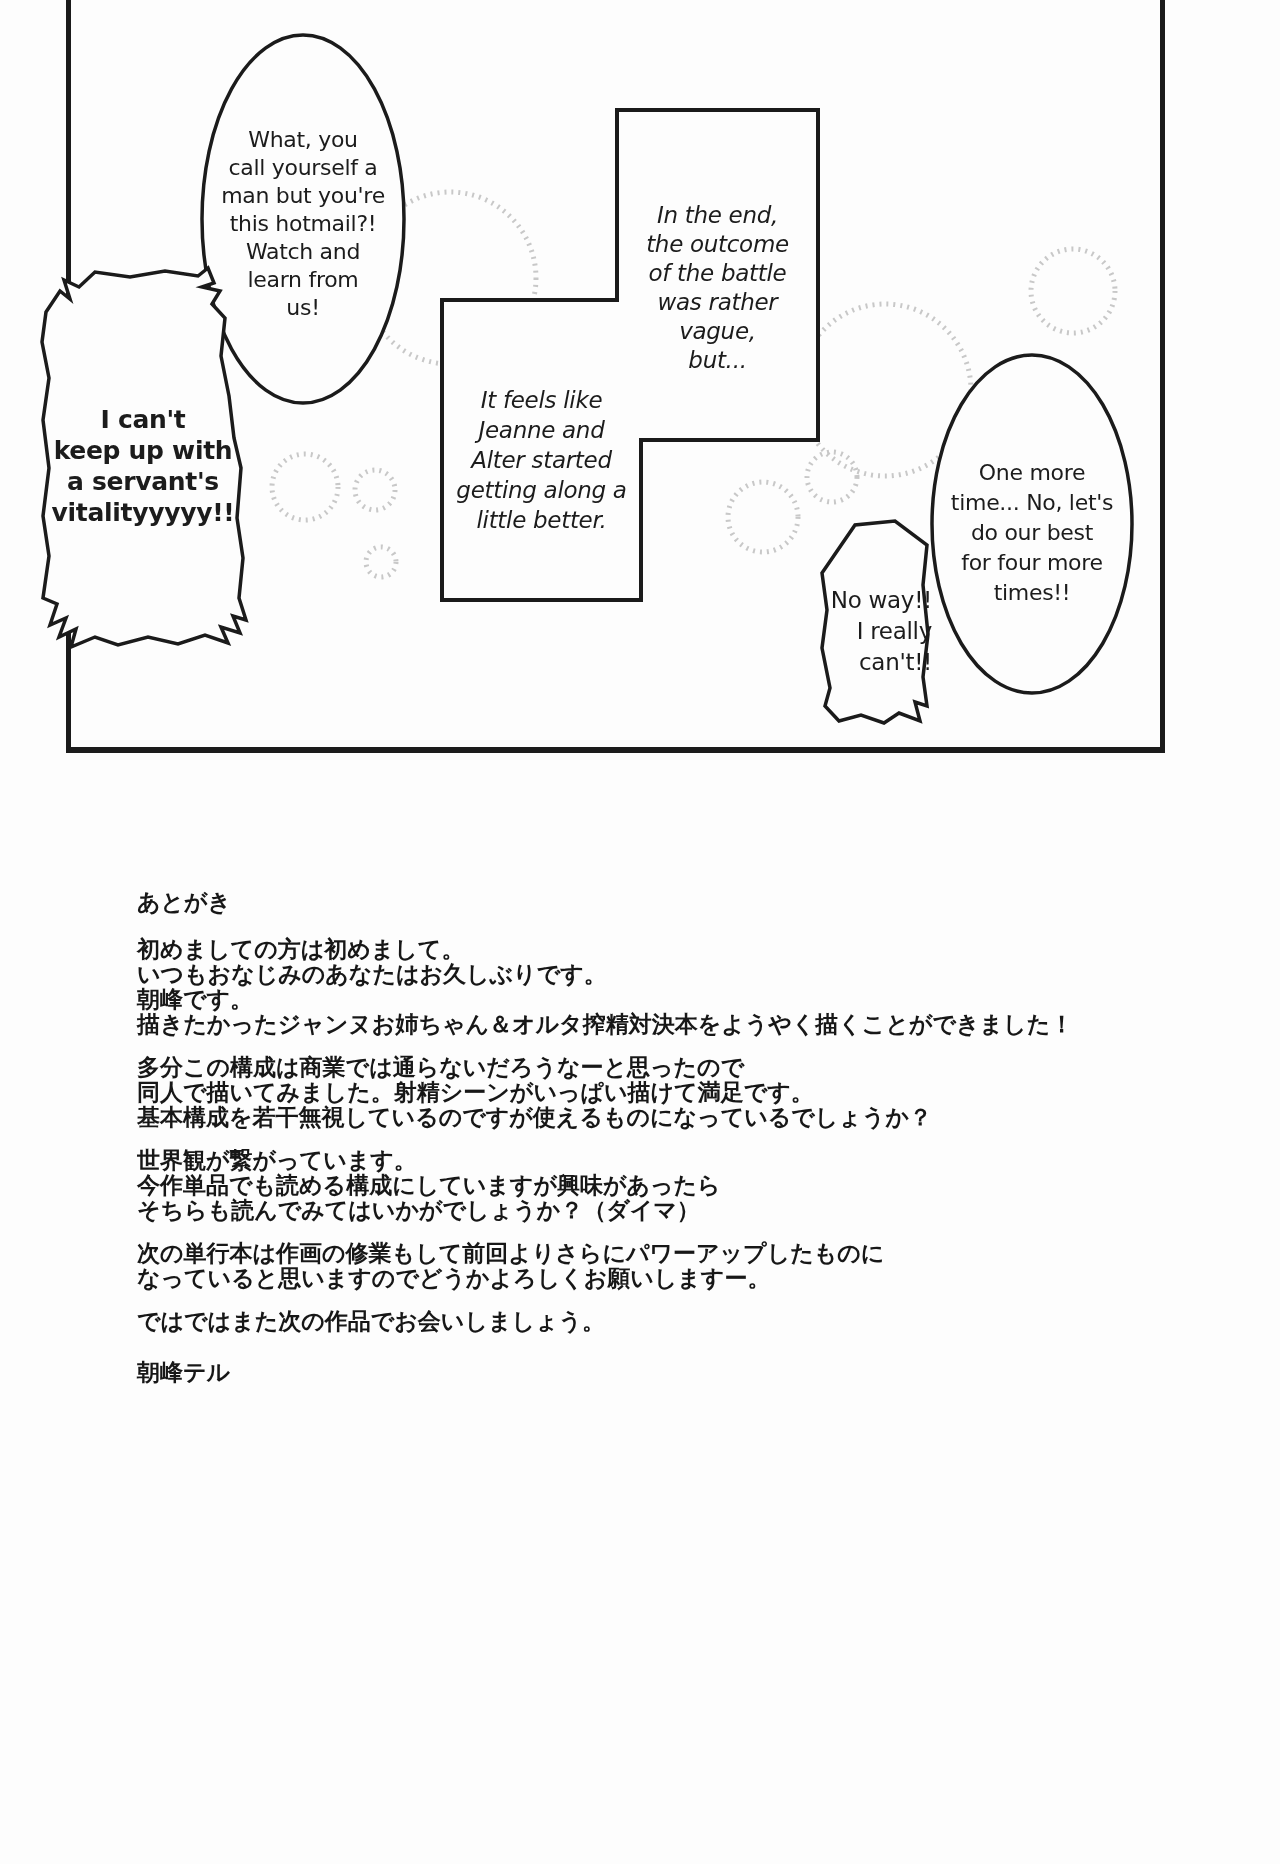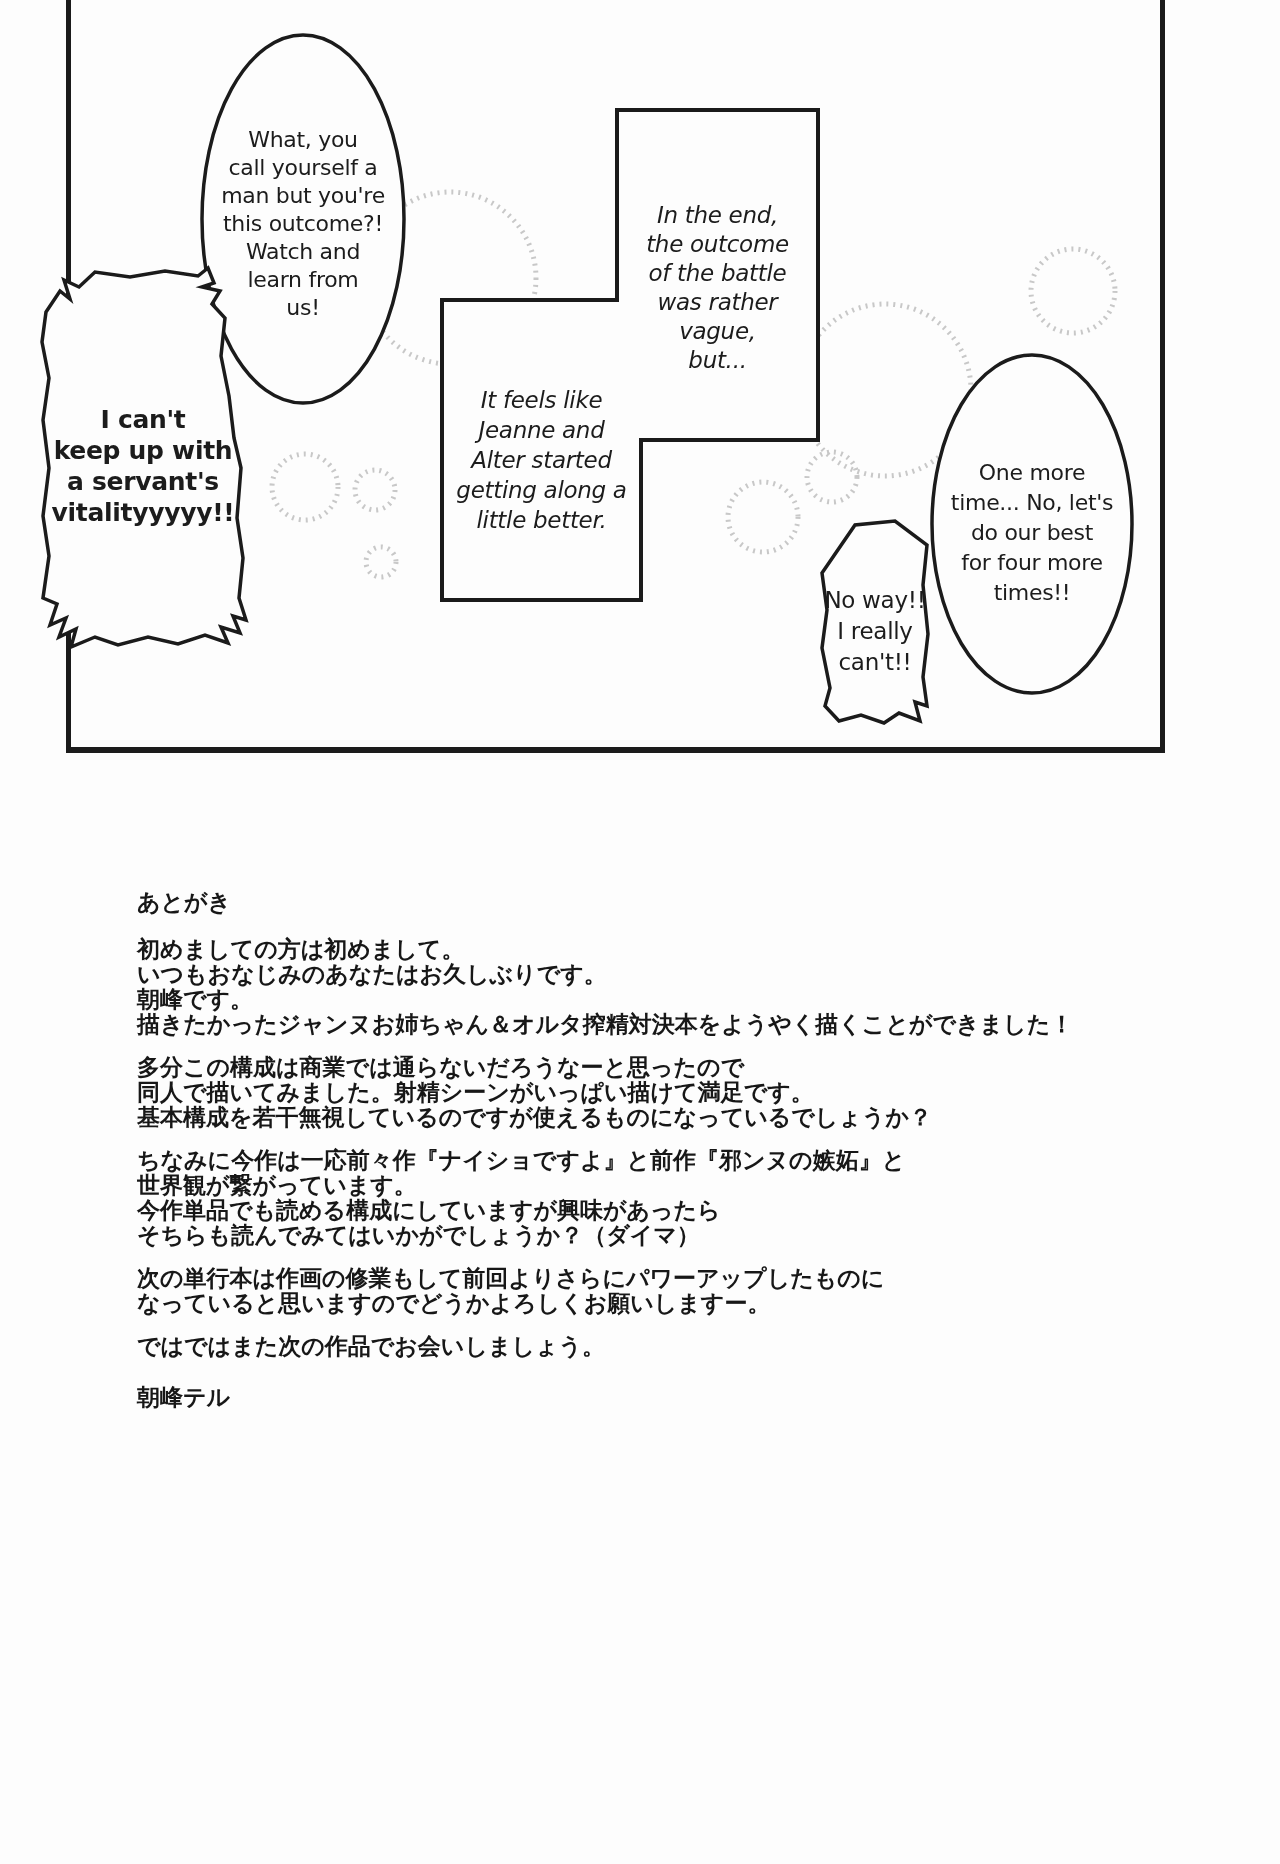--- a/index.html
+++ b/index.html
@@ -24,21 +24,21 @@
     color:#1c1c1c;
     white-space:nowrap;
   }
   .comic-text .ln { display:block; }
 
   .t-bubble-what   { left:203px; top:126px;  width:200px; font-size:22px; line-height:28px; }
   .t-caption-end   { left:617px; top:201px;  width:201px; font-size:23px; line-height:29px; font-style:italic; }
   .t-caption-feels { left:442px; top:385px;  width:199px; font-size:23px; line-height:30px; font-style:italic; }
   .t-bubble-cant   { left:40px;  top:404px;  width:206px; font-size:25px; line-height:31px; font-weight:bold; }
   .t-bubble-more   { left:932px; top:458px;  width:200px; font-size:22px; line-height:30px; }
-  .t-bubble-noway  { left:818px; top:585px;  width:114px; font-size:23px; line-height:31px; }
+  .t-bubble-noway  { left:818px; top:585px;  width:114px; font-size:23px; line-height:31px;text-align:right; }
 
   
   #afterword {
     position:absolute;
     left:137px; top:890px;
     font-family:"Liberation Sans","DejaVu Sans",sans-serif;
     font-weight:bold;
     font-size:23px;
     line-height:25px;
     color:#171717;
@@ -100,21 +100,21 @@
     <path d="M 822,573 L 855,525 L 895,521 L 927,545
              L 923,585 L 928,634 L 923,677 L 927,706
              L 915,702 L 920,721 L 899,713 L 884,723 L 861,715 L 839,721
              L 825,706 L 830,688 L 822,648 L 827,610 Z" fill="#fdfdfd" stroke="#1b1b1b" stroke-width="3.5" stroke-linejoin="miter"></path>
   </svg>
 
   <div class="comic-text t-bubble-what">
     <span class="ln">What, you</span>
     <span class="ln">call yourself a</span>
     <span class="ln">man but you're</span>
-    <span class="ln">this outcome?!</span>
+    <span class="ln">this hotmail?!</span>
     <span class="ln">Watch and</span>
     <span class="ln">learn from</span>
     <span class="ln">us!</span>
   </div>
 
   <div class="comic-text t-caption-end">
     <span class="ln">In the end,</span>
     <span class="ln">the outcome</span>
     <span class="ln">of the battle</span>
     <span class="ln">was rather</span>
@@ -158,21 +158,20 @@
       <div>いつもおなじみのあなたはお久しぶりです。</div>
       <div>朝峰です。</div>
       <div>描きたかったジャンヌお姉ちゃん＆オルタ搾精対決本をようやく描くことができました！</div>
     </div>
     <div class="para">
       <div>多分この構成は商業では通らないだろうなーと思ったので</div>
       <div>同人で描いてみました。射精シーンがいっぱい描けて満足です。</div>
       <div>基本構成を若干無視しているのですが使えるものになっているでしょうか？</div>
     </div>
     <div class="para">
-      <div>ちなみに今作は一応前々作『ナイショですよ』と前作『邪ンヌの嫉妬』と</div>
       <div>世界観が繋がっています。</div>
       <div>今作単品でも読める構成にしていますが興味があったら</div>
       <div>そちらも読んでみてはいかがでしょうか？（ダイマ）</div>
     </div>
     <div class="para">
       <div>次の単行本は作画の修業もして前回よりさらにパワーアップしたものに</div>
       <div>なっていると思いますのでどうかよろしくお願いしますー。</div>
     </div>
     <div class="para">
       <div>ではではまた次の作品でお会いしましょう。</div>

